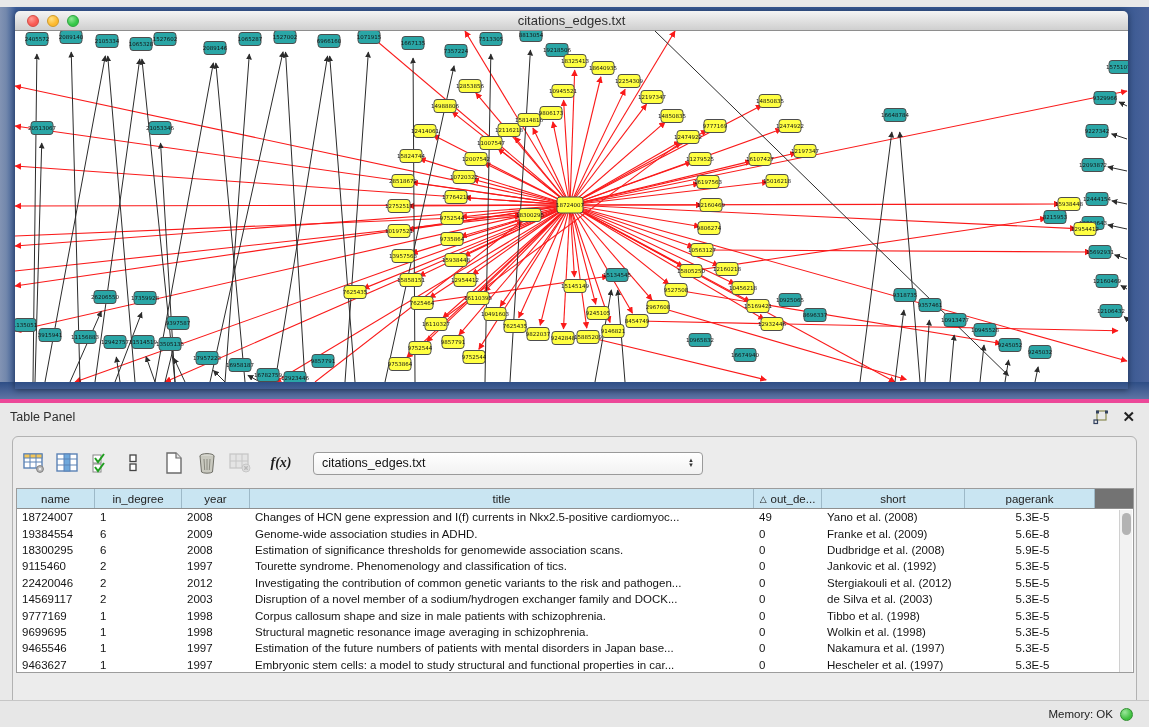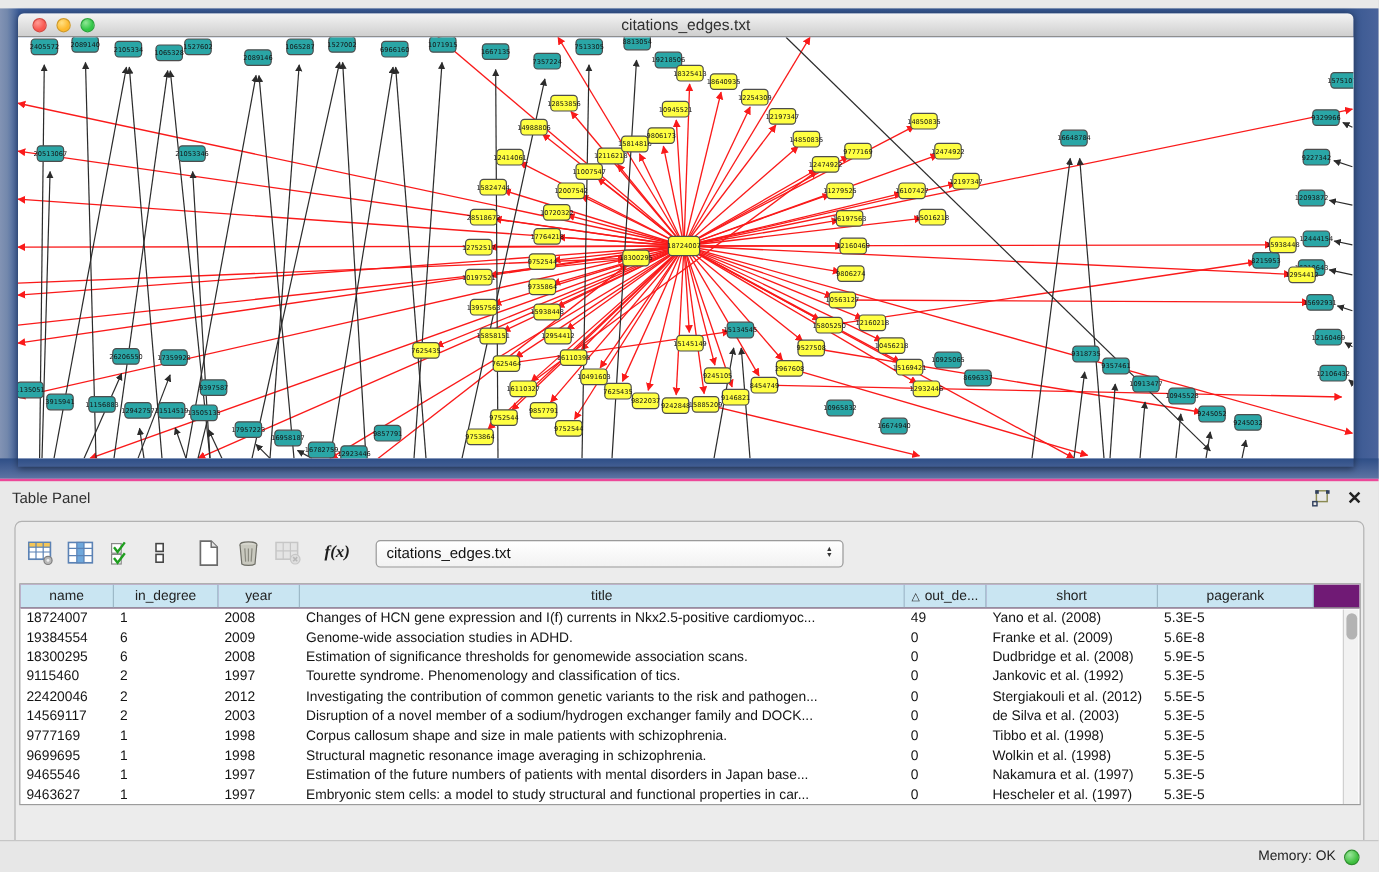--- a/index.html
+++ b/index.html
@@ -37,21 +37,21 @@
     font-size:13px; color:#2f2f2f;
   }
   #net-canvas { position:relative; width:1113px; height:351px; background:#ffffff; overflow:hidden; }
   #net-svg { display:block; }
   #net-svg line.rd { stroke:#FA1A1A; stroke-width:1.1; }
   #net-svg line.bk { stroke:#2B2B2B; stroke-width:1; }
   #net-svg text { font-family:"DejaVu Sans",sans-serif; font-size:5.5px; fill:#141414; }
   
   #table-panel {
     position:absolute; top:399px; left:0; width:1149px; height:301px;
-    background:#E9E9E9; border-top:2px solid #ec4899;
+    background:#E9E9E9; border-top:4px solid #ec4899;
   }
   #tp-header { position:absolute; top:3px; left:0; right:0; height:24px; }
   #tp-title { position:absolute; left:10px; top:4px; font-size:12.5px; color:#2e2e2e; }
   #tp-float { position:absolute; right:40px; top:4px; width:16px; height:15px; cursor:pointer;}
   #tp-close { position:absolute; right:14px; top:2px; font-size:15px; font-weight:bold; color:#222; cursor:pointer;}
   #tp-card {
     position:absolute; left:12px; top:33px; width:1125px; height:304px;
     background:#ECECEC; border:1px solid #b2b2b2; border-radius:6px;
   }
   #toolbar { position:absolute; left:6px; top:10px; height:32px; display:flex; align-items:center; }
@@ -64,33 +64,33 @@
     border:1px solid #9a9a9a; border-radius:4px; display:flex; align-items:center;
     font-size:12.5px; color:#111; padding:0 8px; cursor:pointer;
   }
   #combo-value { flex:1; }
   #combo-arrows { display:flex; flex-direction:column; align-items:center; line-height:5px; font-size:6px; color:#333; }
   
   #grid {
     position:absolute; left:3px; top:51px; width:1118px; height:185px;
     background:#ffffff; border:1px solid #9c9c9c; overflow:hidden;
   }
-  #ghead { display:flex; height:20px; background:#701a75; border-bottom:1px solid #8f8f8f;}
+  #ghead { display:flex; height:20px; background:#737373; border-bottom:1px solid #8f8f8f;}
   .hcell {
     background:#C9E5F2; border-right:1px solid #9db9c8; font-size:11.5px; color:#222;
     display:flex; align-items:center; justify-content:center; overflow:hidden; white-space:nowrap; cursor:pointer;
   }
   .hcell .sortg { margin-right:4px; font-size:9px; }
   .trow { display:flex; height:16.4px; align-items:center; cursor:default; }
   .tcell {
     font-size:11.5px; color:#141414; padding-left:5px; overflow:hidden;
     white-space:nowrap; text-overflow:clip;
   }
   .w0{width:78px;} .w1{width:87px;} .w2{width:68px;} .w3{width:504px;}
-  .w4{width:68px;} .w5{width:143px;} .w6{width:130px;}
+  .w4{width:68px;} .w5{width:143px;} .w6{width:130px;text-align:center;}
   #vscroll {
     position:absolute; right:1px; top:21px; width:13px; height:163px;
     background:#F2F2F2; border-left:1px solid #d0d0d0;
   }
   #vthumb { position:absolute; left:2px; top:3px; width:9px; height:22px; border-radius:5px; background:#B3B3B3; }
   
   #tabs {
     position:absolute; left:428px; top:274px; height:21px; display:flex;
     border:1px solid #9a9a9a; border-radius:6px; overflow:hidden; background:#FCFCFC;
     font-size:11.5px;

